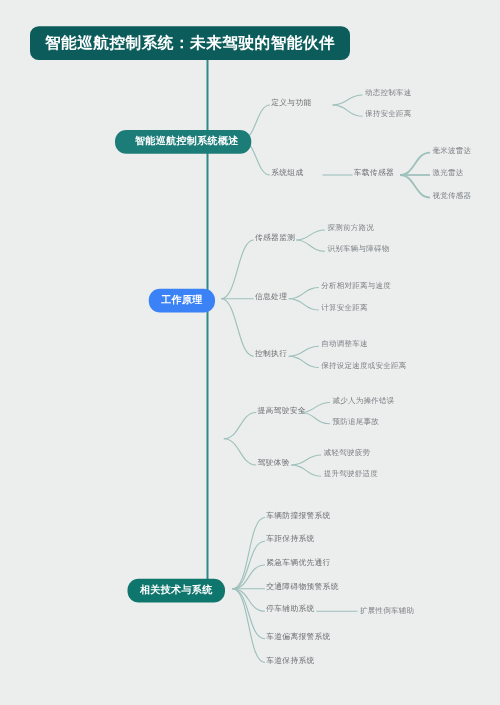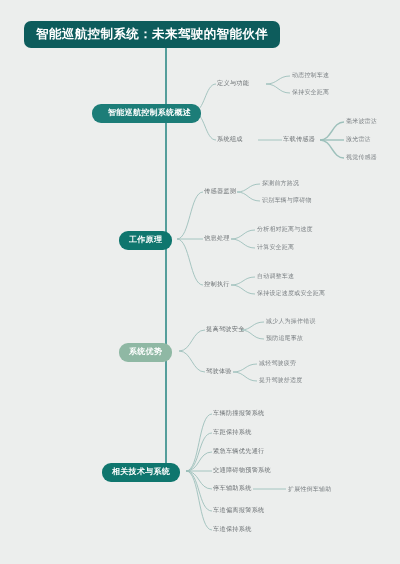--- a/index.html
+++ b/index.html
@@ -30,21 +30,21 @@
     color:#ffffff;
     font-weight:bold;
     font-size:8px;
     letter-spacing:.3px;
     border-radius:9px;
     padding:5px 10px 5px 10px;
     line-height:1.1;
     text-align:center;
   }
   .m-teal{background:#1c7d78;}
-  .m-teal2{background:#0f766e;}
+  .m-teal2{background:#3b82f6;}
   .m-sage{background:#8fb8a4;}
   .m-teal3{background:#0f766e;}
 
   .sub-node{
     color:#6a6f72;
     font-size:6.2px;
     letter-spacing:.25px;
     line-height:1.1;
   }
   .leaf-node{
@@ -129,21 +129,20 @@
   <div class="node leaf-node" style="left:262px;top:197px;">识别车辆与障碍物</div>
 
   <div class="node sub-node" style="left:204px;top:235px;">信息处理</div>
   <div class="node leaf-node" style="left:257px;top:226px;">分析相对距离与速度</div>
   <div class="node leaf-node" style="left:257px;top:244px;">计算安全距离</div>
 
   <div class="node sub-node" style="left:204px;top:281px;">控制执行</div>
   <div class="node leaf-node" style="left:257px;top:273px;">自动调整车速</div>
   <div class="node leaf-node" style="left:257px;top:290px;">保持设定速度或安全距离</div>
 
-  <div class="node main-node m-sage" style="left:119px;top:343px;">系统优势</div>
 
   <div class="node sub-node" style="left:206px;top:326px;">提高驾驶安全</div>
   <div class="node leaf-node" style="left:266px;top:318px;">减少人为操作错误</div>
   <div class="node leaf-node" style="left:266px;top:335px;">预防追尾事故</div>
 
   <div class="node sub-node" style="left:206px;top:368px;">驾驶体验</div>
   <div class="node leaf-node" style="left:259px;top:360px;">减轻驾驶疲劳</div>
   <div class="node leaf-node" style="left:259px;top:377px;">提升驾驶舒适度</div>
 
   <div class="node main-node m-teal3" style="left:102px;top:463px;">相关技术与系统</div>

